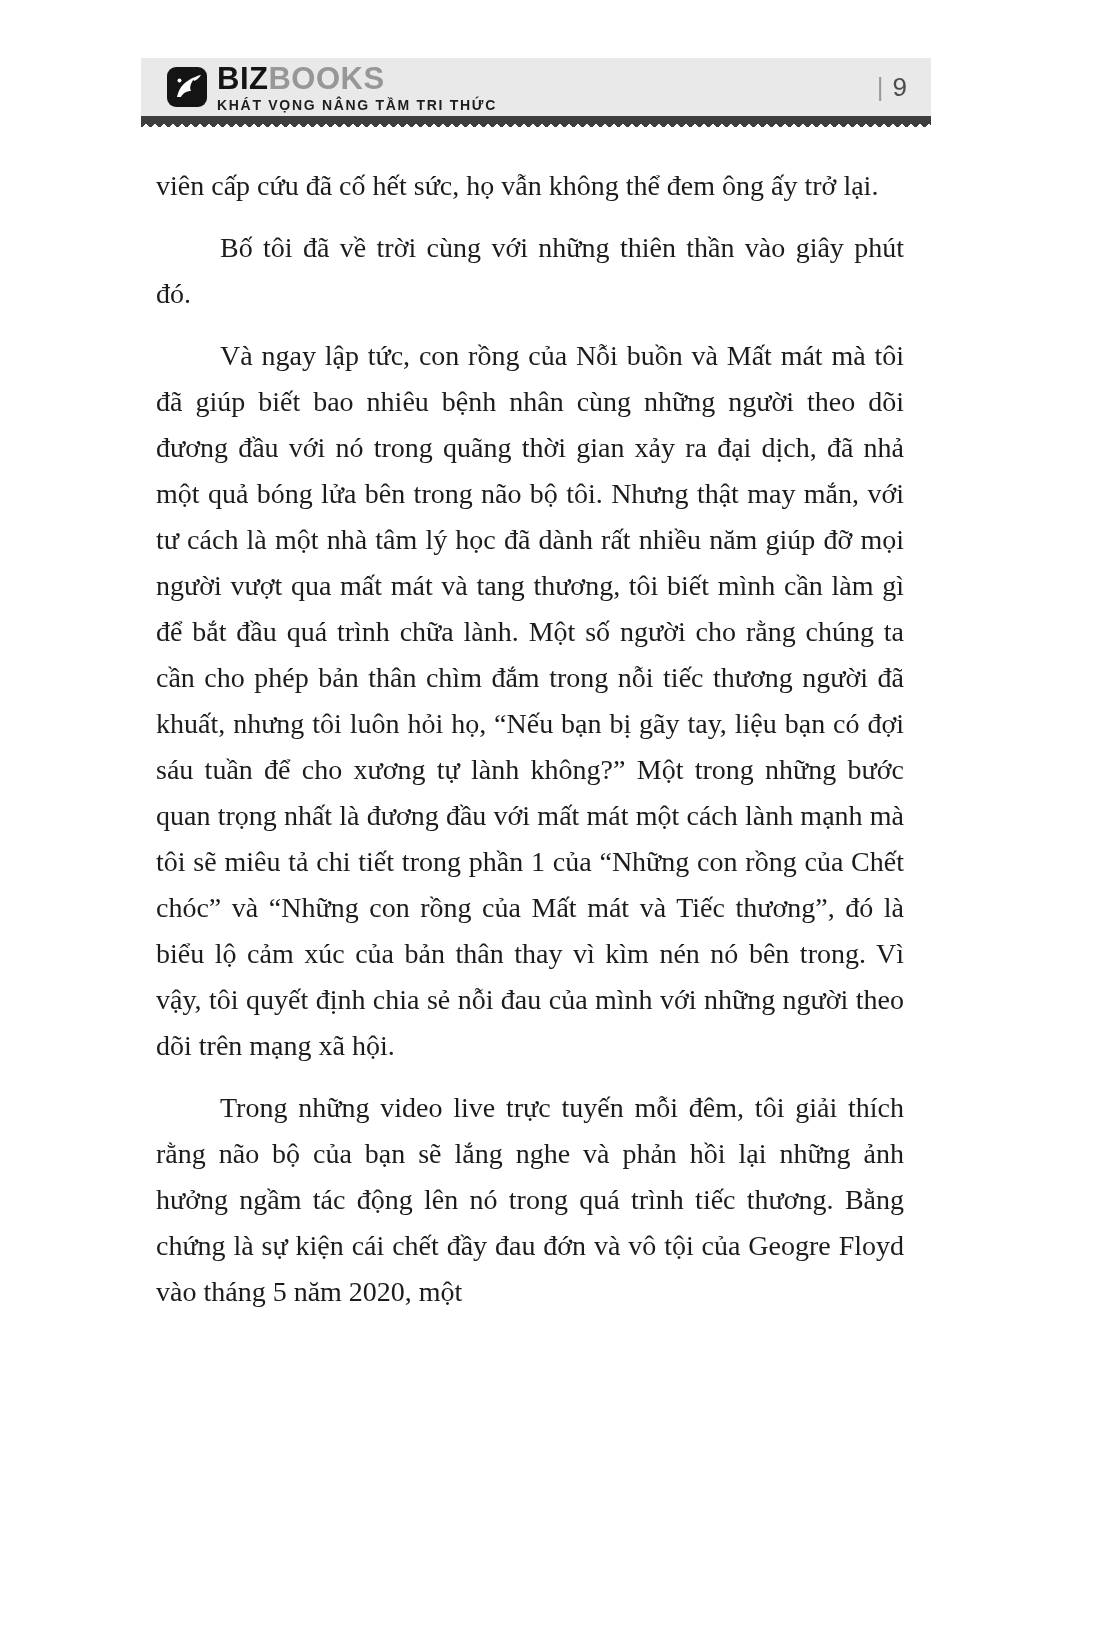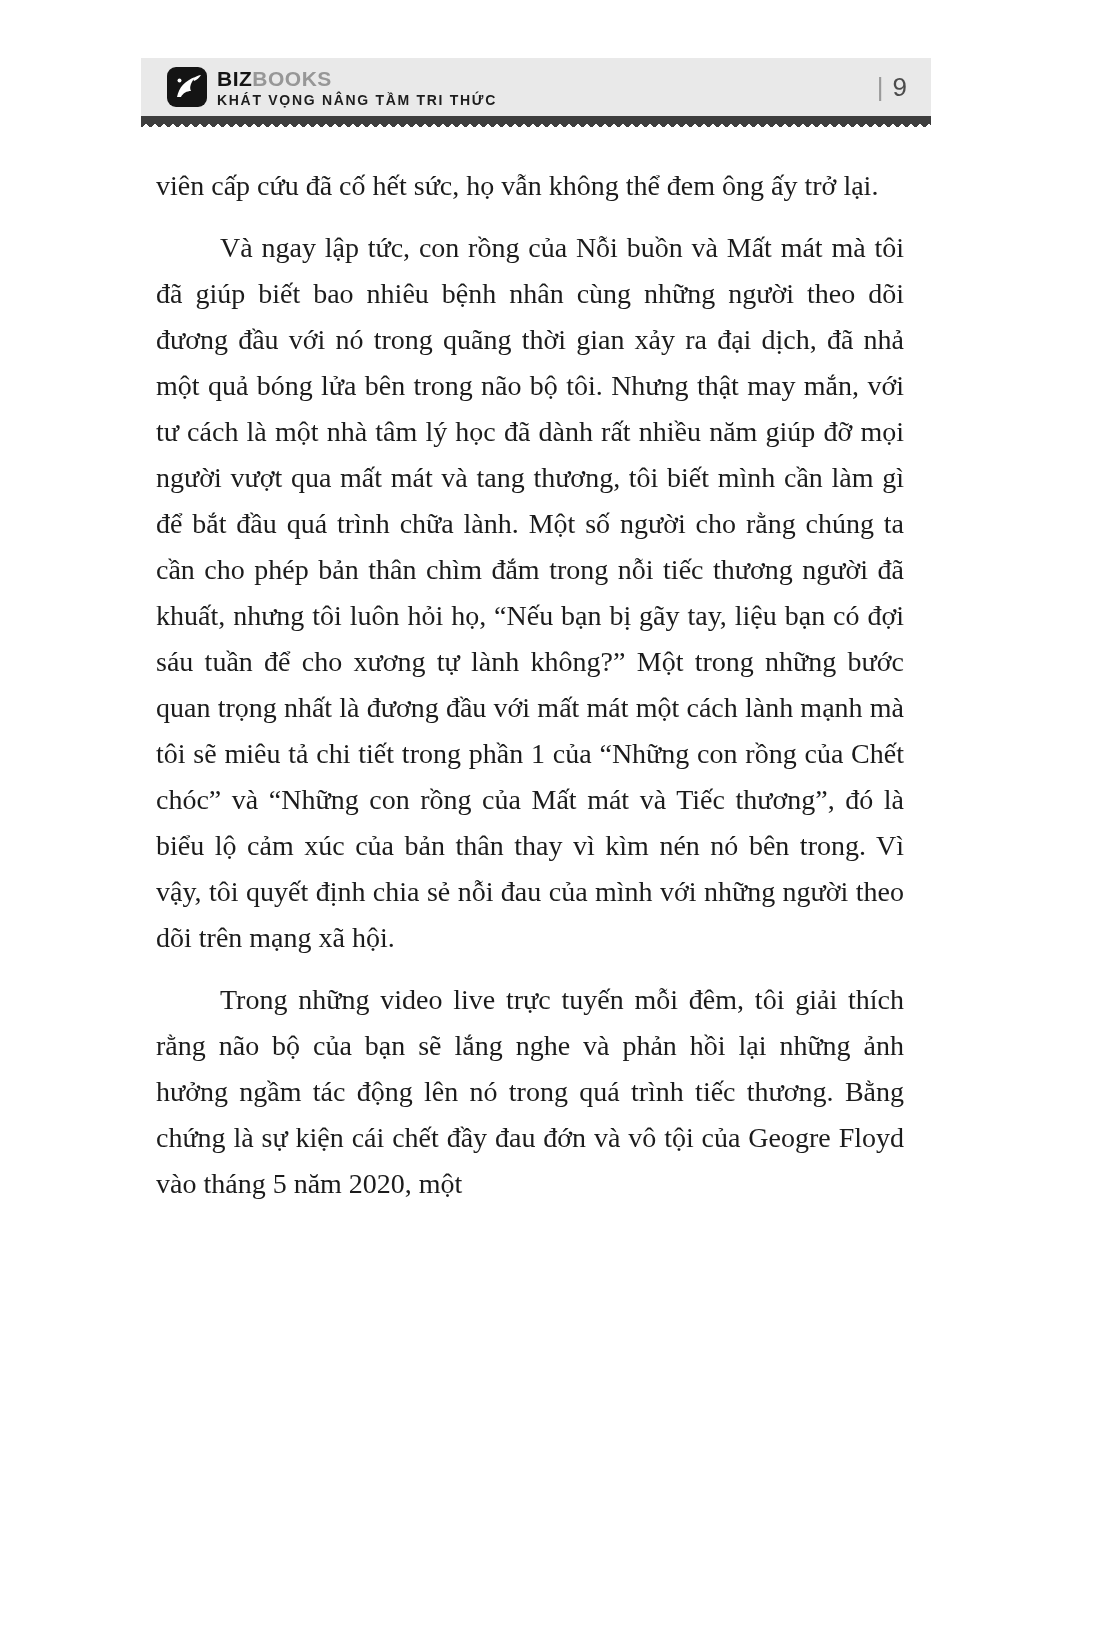--- a/index.html
+++ b/index.html
@@ -35,21 +35,21 @@
     gap: 10px;
   }
   .logo-icon { display: inline-flex; }
   .brand-text {
     display: flex;
     flex-direction: column;
     line-height: 1;
   }
   .brand-name {
     font-family: "Liberation Sans", sans-serif;
-    font-size: 21px;
+    font-size: 31px;
     font-weight: 700;
     letter-spacing: 0.5px;
     color: #141414;
   }
   .brand-name .books { color: #979797; }
   .brand-tagline {
     font-family: "Liberation Sans", sans-serif;
     font-size: 14px;
     font-weight: 700;
     letter-spacing: 1.7px;
@@ -115,17 +115,18 @@
         <span class="pn-bar">|</span>
         <span class="pn-num">9</span>
       </div>
     </div>
     <div class="torn-bar"></div>
     <div class="torn-edge"></div>
   </header>
 
   <main class="content">
     <p class="no-indent">viên cấp cứu đã cố hết sức, họ vẫn không thể đem ông ấy trở lại.</p>
+    <p>Bố tôi đã về trời cùng với những thiên thần vào giây phút đó.</p>
     <p>Và ngay lập tức, con rồng của Nỗi buồn và Mất mát mà tôi đã giúp biết bao nhiêu bệnh nhân cùng những người theo dõi đương đầu với nó trong quãng thời gian xảy ra đại dịch, đã nhả một quả bóng lửa bên trong não bộ tôi. Nhưng thật may mắn, với tư cách là một nhà tâm lý học đã dành rất nhiều năm giúp đỡ mọi người vượt qua mất mát và tang thương, tôi biết mình cần làm gì để bắt đầu quá trình chữa lành. Một số người cho rằng chúng ta cần cho phép bản thân chìm đắm trong nỗi tiếc thương người đã khuất, nhưng tôi luôn hỏi họ, “Nếu bạn bị gãy tay, liệu bạn có đợi sáu tuần để cho xương tự lành không?” Một trong những bước quan trọng nhất là đương đầu với mất mát một cách lành mạnh mà tôi sẽ miêu tả chi tiết trong phần 1 của “Những con rồng của Chết chóc” và “Những con rồng của Mất mát và Tiếc thương”, đó là biểu lộ cảm xúc của bản thân thay vì kìm nén nó bên trong. Vì vậy, tôi quyết định chia sẻ nỗi đau của mình với những người theo dõi trên mạng xã hội.</p>
     <p>Trong những video live trực tuyến mỗi đêm, tôi giải thích rằng não bộ của bạn sẽ lắng nghe và phản hồi lại những ảnh hưởng ngầm tác động lên nó trong quá trình tiếc thương. Bằng chứng là sự kiện cái chết đầy đau đớn và vô tội của Geogre Floyd vào tháng 5 năm 2020, một</p>
   </main>
 
 </div>
 
 </body></html>

